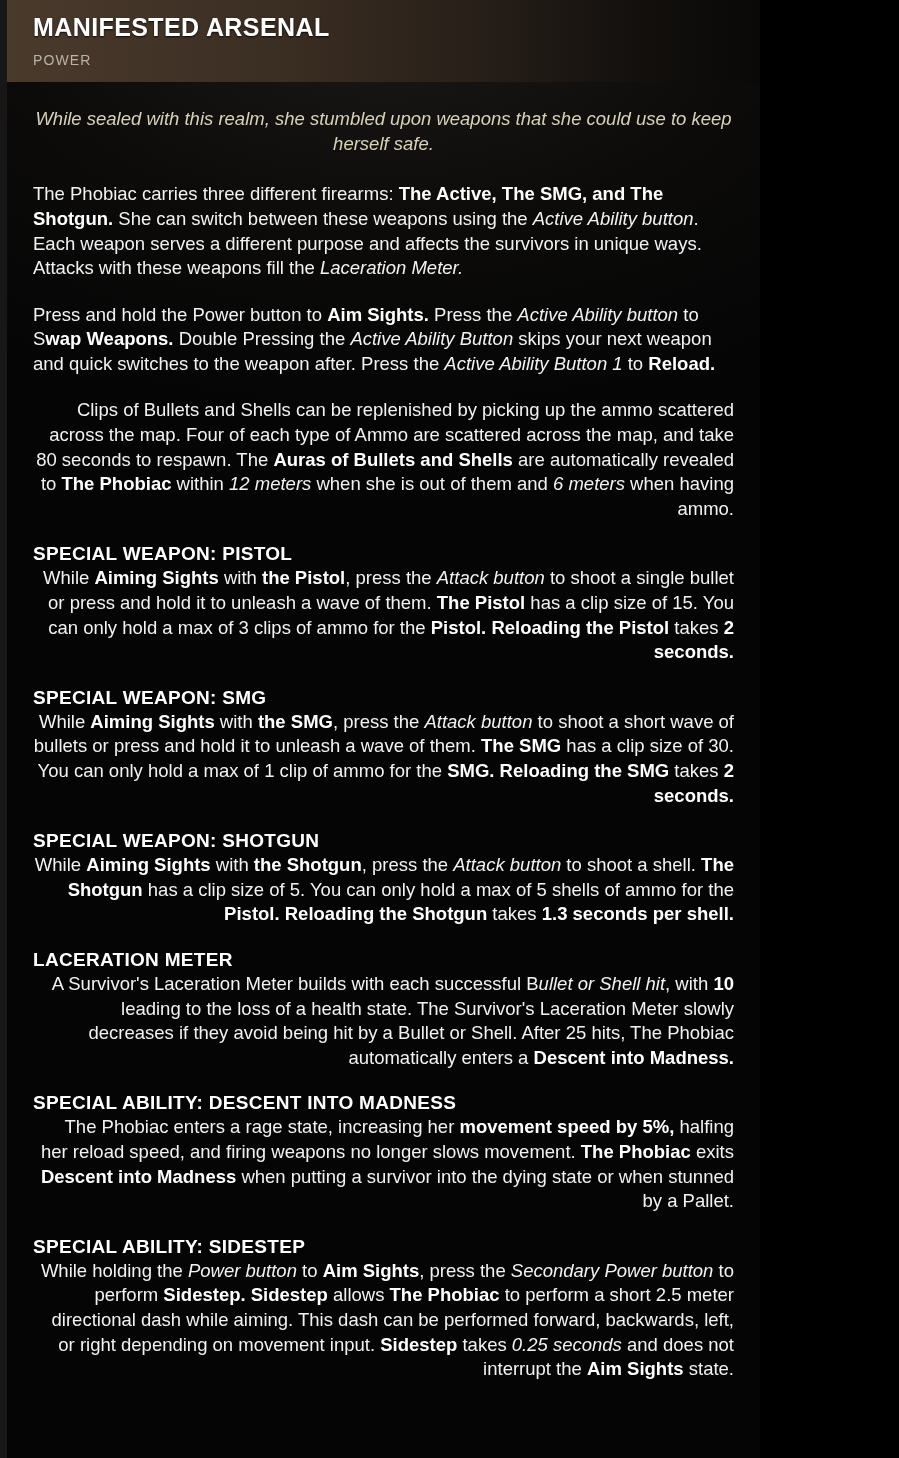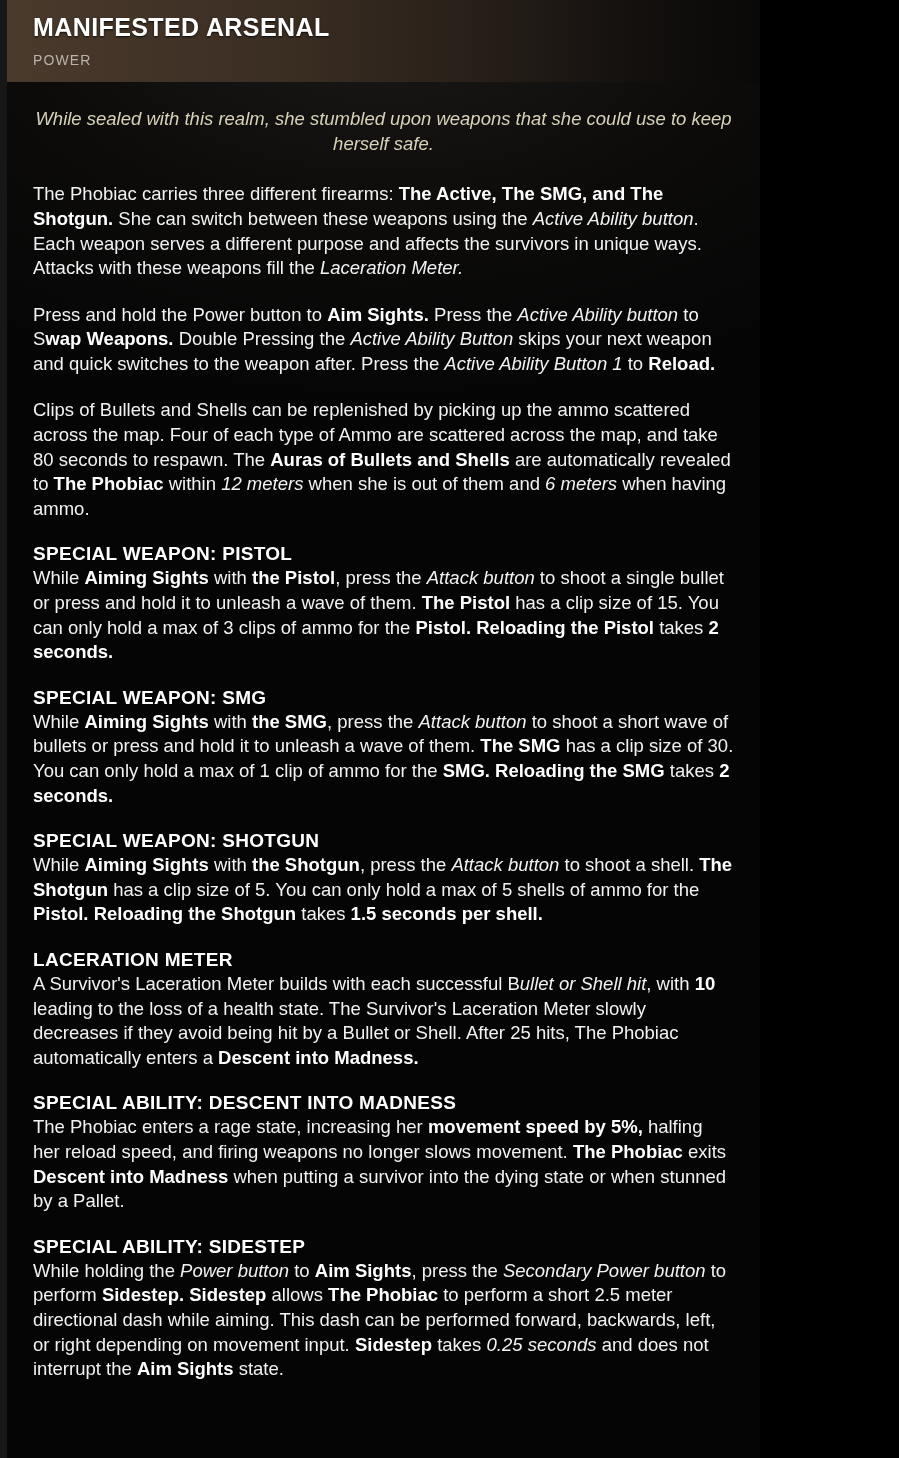--- a/index.html
+++ b/index.html
@@ -90,20 +90,21 @@
     color: #ffffff;
     margin: 0 0 1px 0;
     text-transform: uppercase;
   }
   .section-body {
     font-size: 18.5px;
     line-height: 1.33;
     color: #f2f2f2;
     margin: 0;
     max-width: 856px;
+    text-align: right;
   }
 
   b, strong { font-weight: bold; color: #ffffff; }
   i, em { font-style: italic; }
 </style>
 </head>
 <body>
 
 <div class="page">
 
@@ -130,21 +131,21 @@
       <p class="section-body">While <b>Aiming Sights</b> with <b>the Pistol</b>, press the <i>Attack button</i> to shoot a single bullet or press and hold it to unleash a wave of them. <b>The Pistol</b> has a clip size of 15. You can only hold a max of 3 clips of ammo for the <b>Pistol. Reloading the Pistol</b> takes <b>2 seconds.</b></p>
     </div>
 
     <div class="section">
       <div class="section-title">SPECIAL WEAPON: SMG</div>
       <p class="section-body">While <b>Aiming Sights</b> with <b>the SMG</b>, press the <i>Attack button</i> to shoot a short wave of bullets or press and hold it to unleash a wave of them. <b>The SMG</b> has a clip size of 30. You can only hold a max of 1 clip of ammo for the <b>SMG. Reloading the SMG</b> takes <b>2 seconds.</b></p>
     </div>
 
     <div class="section">
       <div class="section-title">SPECIAL WEAPON: SHOTGUN</div>
-      <p class="section-body">While <b>Aiming Sights</b> with <b>the Shotgun</b>, press the <i>Attack button</i> to shoot a shell. <b>The Shotgun</b> has a clip size of 5. You can only hold a max of 5 shells of ammo for the <b>Pistol. Reloading the Shotgun</b> takes <b>1.5 seconds per shell.</b></p>
+      <p class="section-body">While <b>Aiming Sights</b> with <b>the Shotgun</b>, press the <i>Attack button</i> to shoot a shell. <b>The Shotgun</b> has a clip size of 5. You can only hold a max of 5 shells of ammo for the <b>Pistol. Reloading the Shotgun</b> takes <b>1.3 seconds per shell.</b></p>
     </div>
 
     <div class="section">
       <div class="section-title">LACERATION METER</div>
       <p class="section-body">A Survivor's Laceration Meter builds with each successful B<i>ullet or Shell hit</i>, with <b>10</b> leading to the loss of a health state. The Survivor's Laceration Meter slowly decreases if they avoid being hit by a Bullet or Shell. After 25 hits, The Phobiac automatically enters a <b>Descent into Madness.</b></p>
     </div>
 
     <div class="section">
       <div class="section-title">SPECIAL ABILITY: DESCENT INTO MADNESS</div>
       <p class="section-body">The Phobiac enters a rage state, increasing her <b>movement speed by 5%,</b> halfing her reload speed, and firing weapons no longer slows movement. <b>The Phobiac</b> exits <b>Descent into Madness</b> when putting a survivor into the dying state or when stunned by a Pallet.</p>

